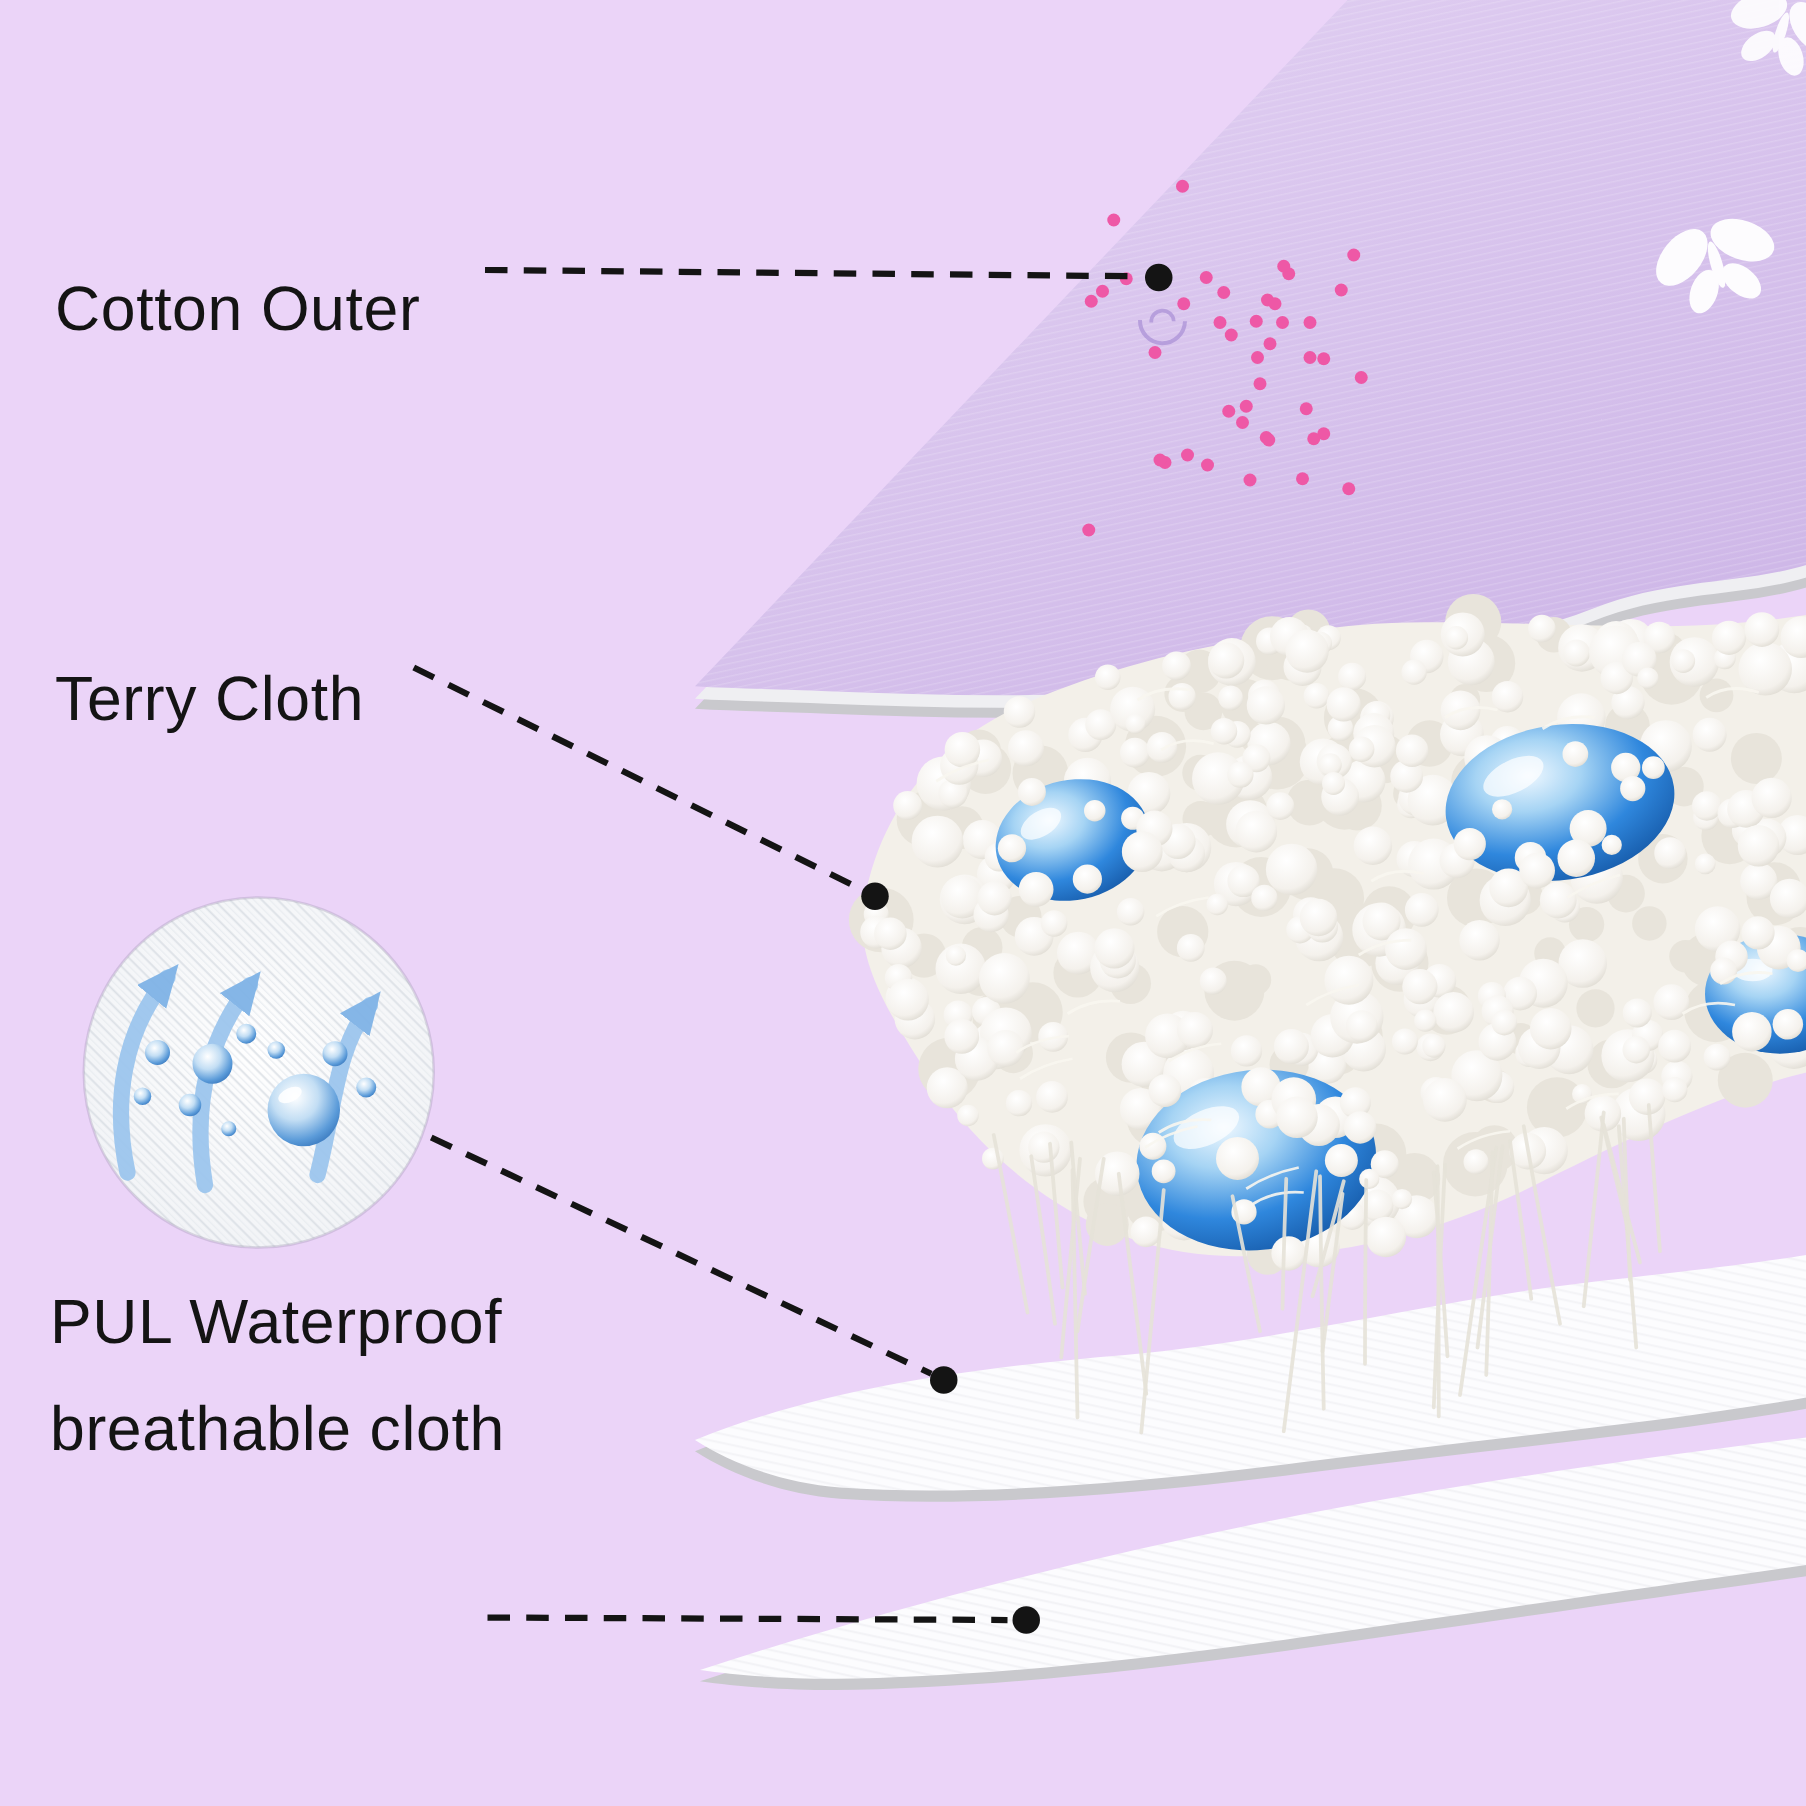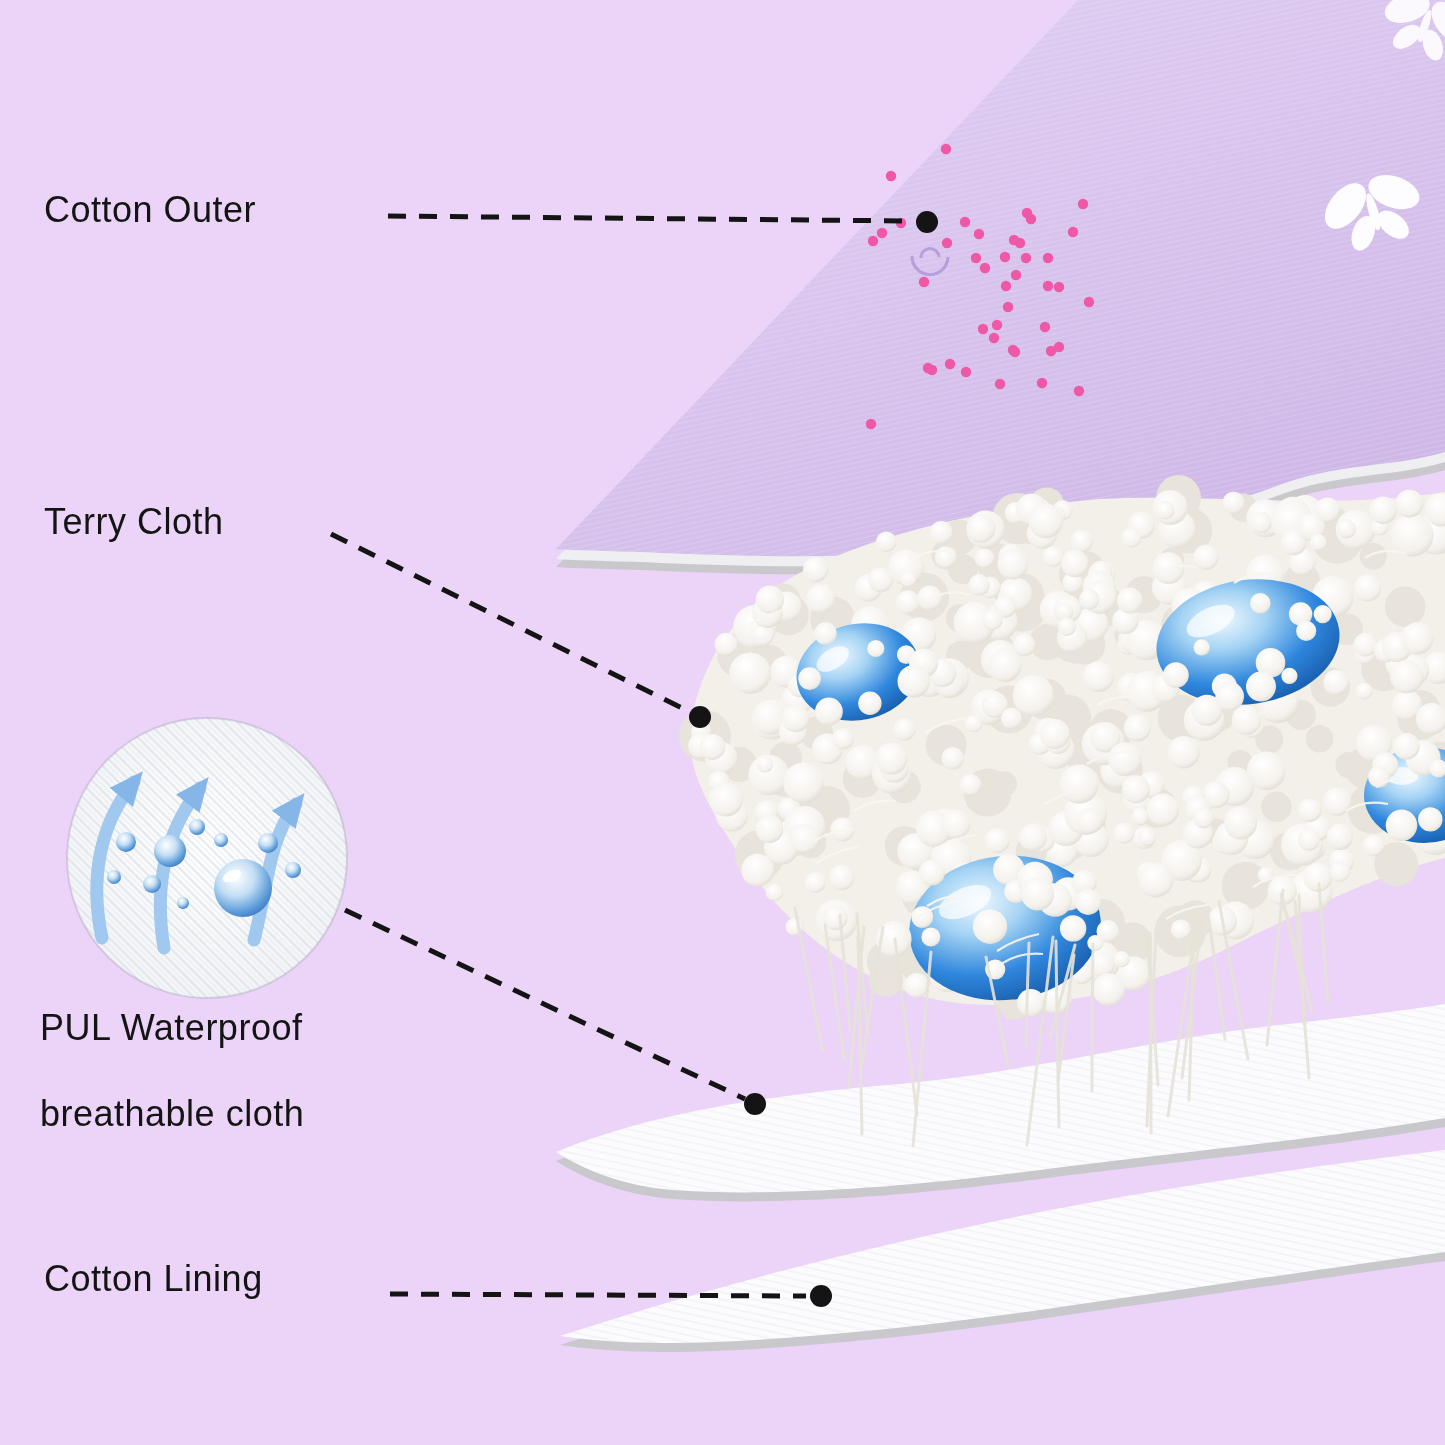--- a/index.html
+++ b/index.html
@@ -1,20 +1,20 @@
 <!DOCTYPE html>
 <html style="--bg: #ebd4f8; --text: #141414; --line: #141414; --fabric-purple: #e3d2f3; --fabric-purple-dark: #cfb8e8; --dot-pink: #ee58a6; --bead-blue: #2e86dc; --drop-blue: #4a90d9; --arrow-blue: #9cc6ee; --edge-gray: #c9c9cd; --fluff-ivory: #f3f0e9; --layer-white: #fcfcfe;"><head>
 <meta charset="utf-8">
 <style>
   html,body{margin:0;padding:0;background:#fff;}
   .stage{position:relative;width:1445px;height:1445px;overflow:hidden;
          background:var(--bg,#ebd4f8);font-family:"Liberation Sans",sans-serif;}
   .stage svg{position:absolute;left:0;top:0;}
-  .lbl{position:absolute;font-size:36px;color:var(--text,#141414);
-       letter-spacing:.5px;white-space:nowrap;z-index:5;}
+  .lbl{position:absolute;font-size:50px;color:var(--text,#141414);
+       letter-spacing:.5px;white-space:nowrap;z-index:5;margin-top:29px;}
   #lblPul{line-height:86px;}
   #lblPul span{display:block;}
   #lblCottonOuter{left:44px;top:189px;}
   #lblTerry{left:44px;top:501px;}
   #lblPul{left:40px;top:985px;}
   #lblLining{left:44px;top:1258px;}
   .ann-line{stroke:var(--line,#141414);stroke-width:5;stroke-dasharray:18 13;fill:none;}
   .ann-dot{fill:var(--line,#141414);stroke:none;}
 </style>
 </head>
@@ -691,14 +691,13 @@
     <circle class="ann-dot" cx="821" cy="1296" r="11"></circle>
   </g>
 </svg>
 
   <div class="lbl" id="lblCottonOuter">Cotton Outer</div>
   <div class="lbl" id="lblPul">
     <span>PUL Waterproof</span>
     <span>breathable cloth</span>
   </div>
   <div class="lbl" id="lblTerry">Terry Cloth</div>
-  <div class="lbl" id="lblLining">Cotton Lining</div>
 </div>
 
 </body></html>

